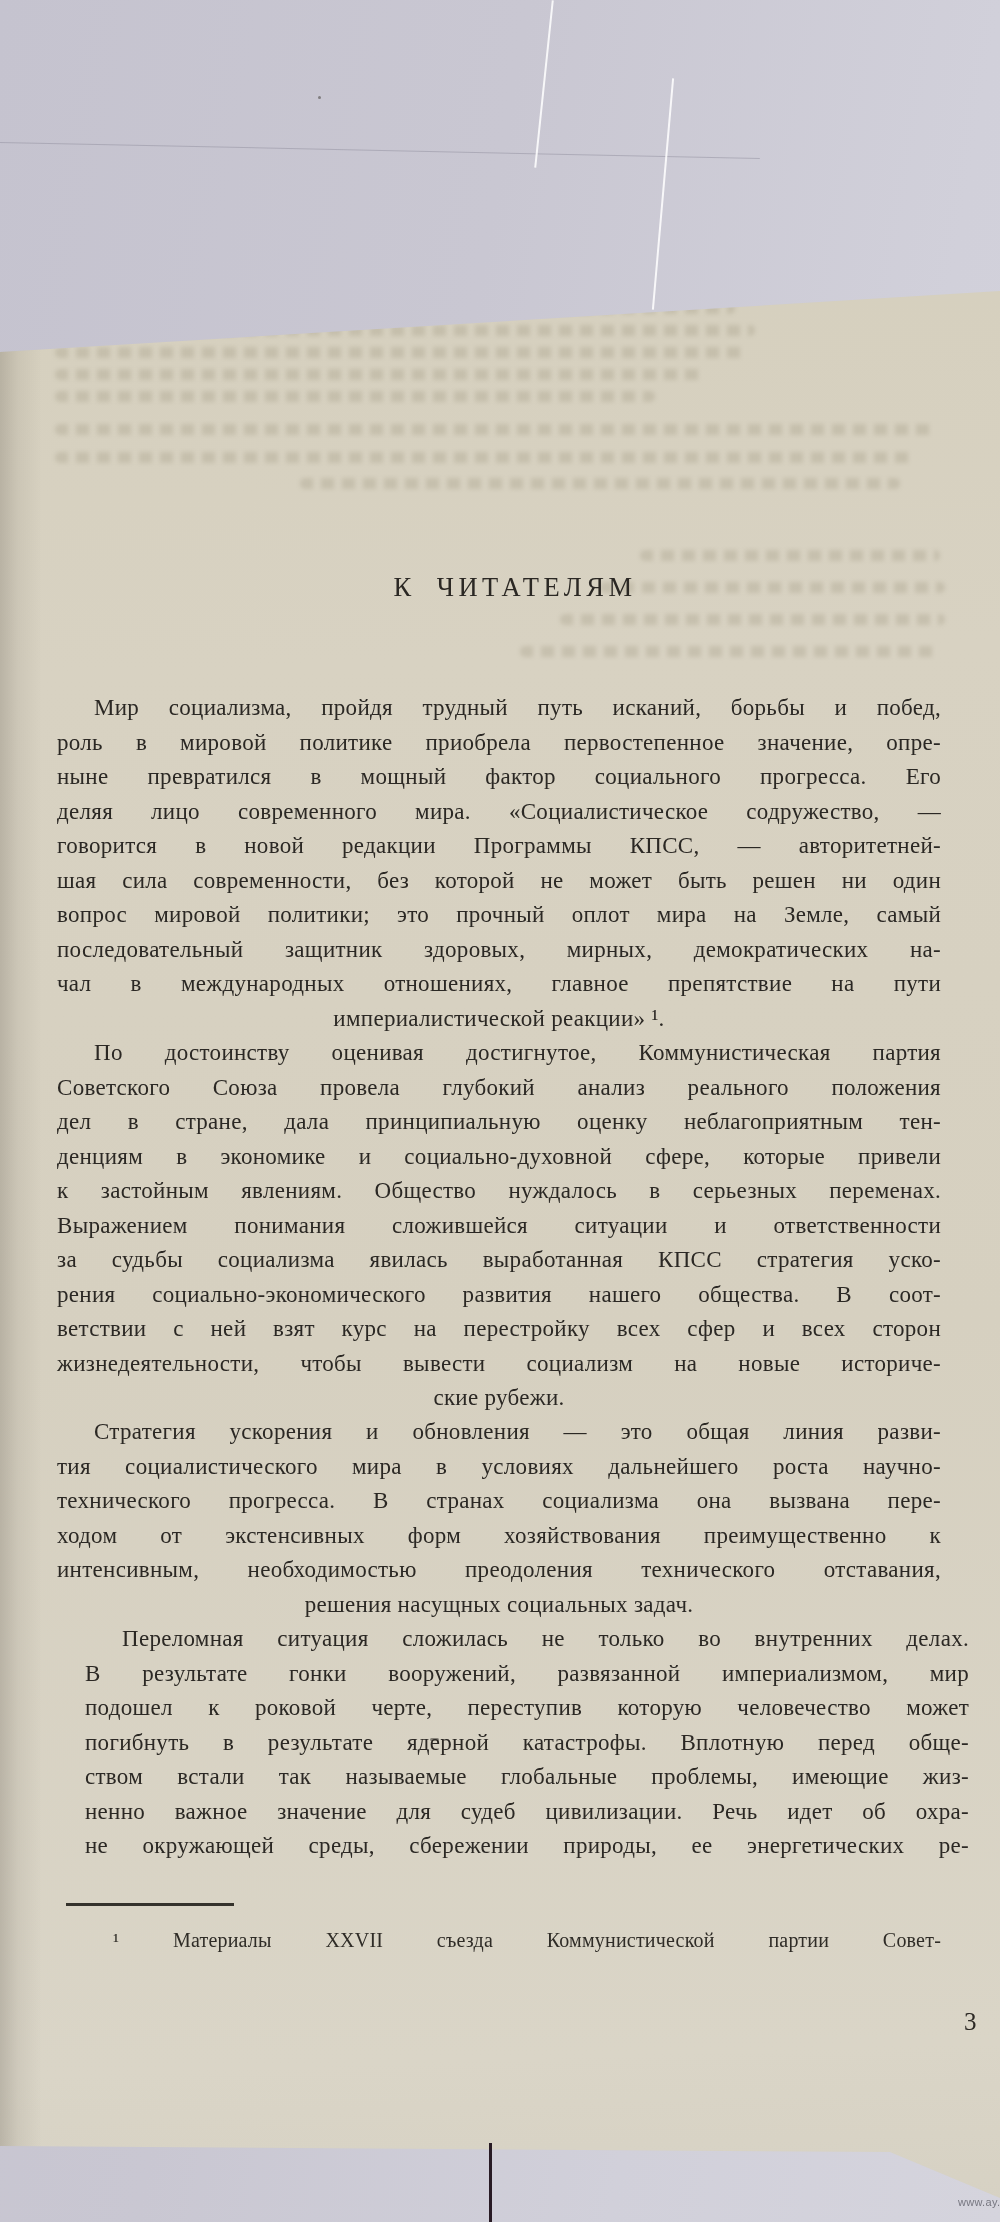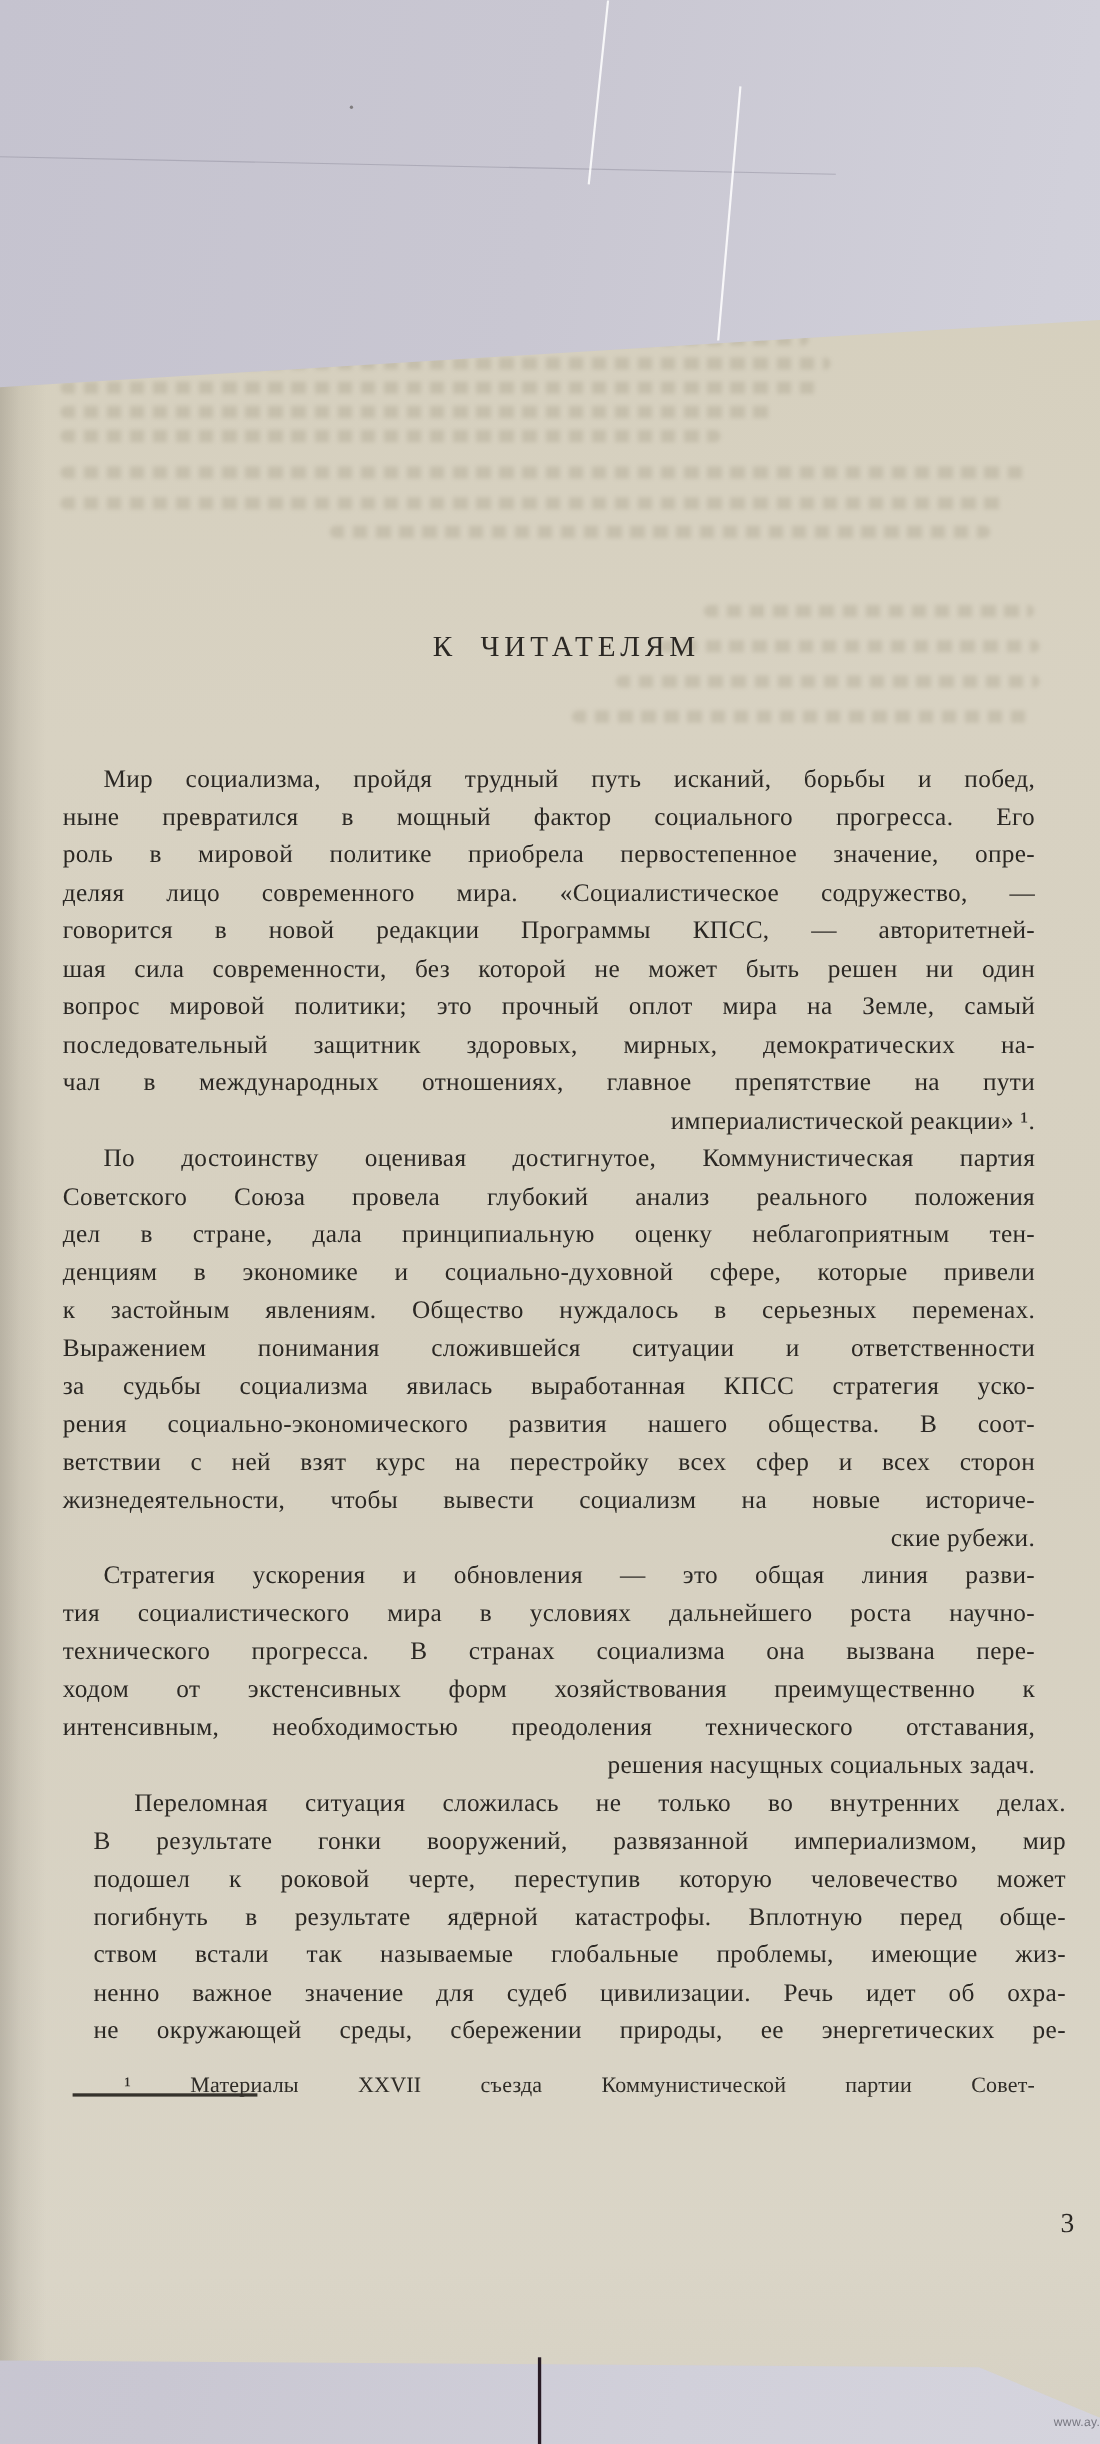--- a/index.html
+++ b/index.html
@@ -30,26 +30,26 @@
   .ghost{position:absolute;height:11px;border-radius:5px;opacity:0.33;filter:blur(2px);
     background:repeating-linear-gradient(90deg,rgba(148,140,116,0.75) 0 13px,rgba(148,140,116,0) 13px 21px);}
 
   .title{position:absolute;left:57px;top:572px;width:884px;height:32px;
     padding-left:32px;box-sizing:border-box;text-align:center;
     font-size:26.5px;letter-spacing:4.5px;word-spacing:10px;color:#2b2824;}
 
   .para{position:absolute;left:57px;width:884px;color:#2b2824;}
   .line{height:34.5px;line-height:34.5px;font-size:23px;letter-spacing:0.3px;white-space:nowrap;}
   .jl{text-align:justify;text-align-last:justify;white-space:normal;}
-  .ll{text-align:right;}
+  .ll{text-align:center;}
   .ind{padding-left:37px;box-sizing:border-box;}
   .p1{top:691px;} .p2{top:1036px;} .p3{top:1415px;} .p4{top:1622px;margin-left:28px;}
 
   .fn-rule{position:absolute;left:66px;top:1903px;width:168px;height:3px;background:#35322c;}
-  .footnote{position:absolute;left:57px;top:1880px;width:884px;color:#2f2c27;}
+  .footnote{position:absolute;left:57px;top:1924px;width:884px;color:#2f2c27;}
   .fn-line{height:33px;line-height:33px;font-size:20px;letter-spacing:0.2px;}
   .fn-ind{padding-left:56px;box-sizing:border-box;}
 
   .page-number{position:absolute;left:964px;top:2008px;font-size:25px;color:#2b2824;}
 
   .ribbon{position:absolute;left:489px;top:2143px;width:3px;height:79px;background:#281b25;}
   .watermark{position:absolute;left:958px;top:2196px;font-family:"Liberation Sans","DejaVu Sans",sans-serif;
     font-size:11px;color:rgba(108,108,118,0.9);letter-spacing:0.3px;}
 </style>
 </head>
@@ -74,22 +74,22 @@
     <div class="ghost" style="left:640px;top:550px;width:300px;"></div>
     <div class="ghost" style="left:600px;top:582px;width:345px;"></div>
     <div class="ghost" style="left:560px;top:614px;width:385px;"></div>
     <div class="ghost" style="left:520px;top:646px;width:420px;"></div>
     <div class="speck" style="left:430px;top:1738px;width:9px;height:3px;border-radius:2px;"></div>
 
     <div class="title">К ЧИТАТЕЛЯМ</div>
 
     <div class="para p1">
       <div class="line jl ind">Мир социализма, пройдя трудный путь исканий, борьбы и побед,</div>
+      <div class="line jl">роль в мировой политике приобрела первостепенное значение, опре-</div>
       <div class="line jl">ныне превратился в мощный фактор социального прогресса. Его</div>
-      <div class="line jl">роль в мировой политике приобрела первостепенное значение, опре-</div>
       <div class="line jl">деляя лицо современного мира. «Социалистическое содружество, —</div>
       <div class="line jl">говорится в новой редакции Программы КПСС, — авторитетней-</div>
       <div class="line jl">шая сила современности, без которой не может быть решен ни один</div>
       <div class="line jl">вопрос мировой политики; это прочный оплот мира на Земле, самый</div>
       <div class="line jl">последовательный защитник здоровых, мирных, демократических на-</div>
       <div class="line jl">чал в международных отношениях, главное препятствие на пути</div>
       <div class="line ll">империалистической реакции» ¹.</div>
     </div>
 
     <div class="para p2">

